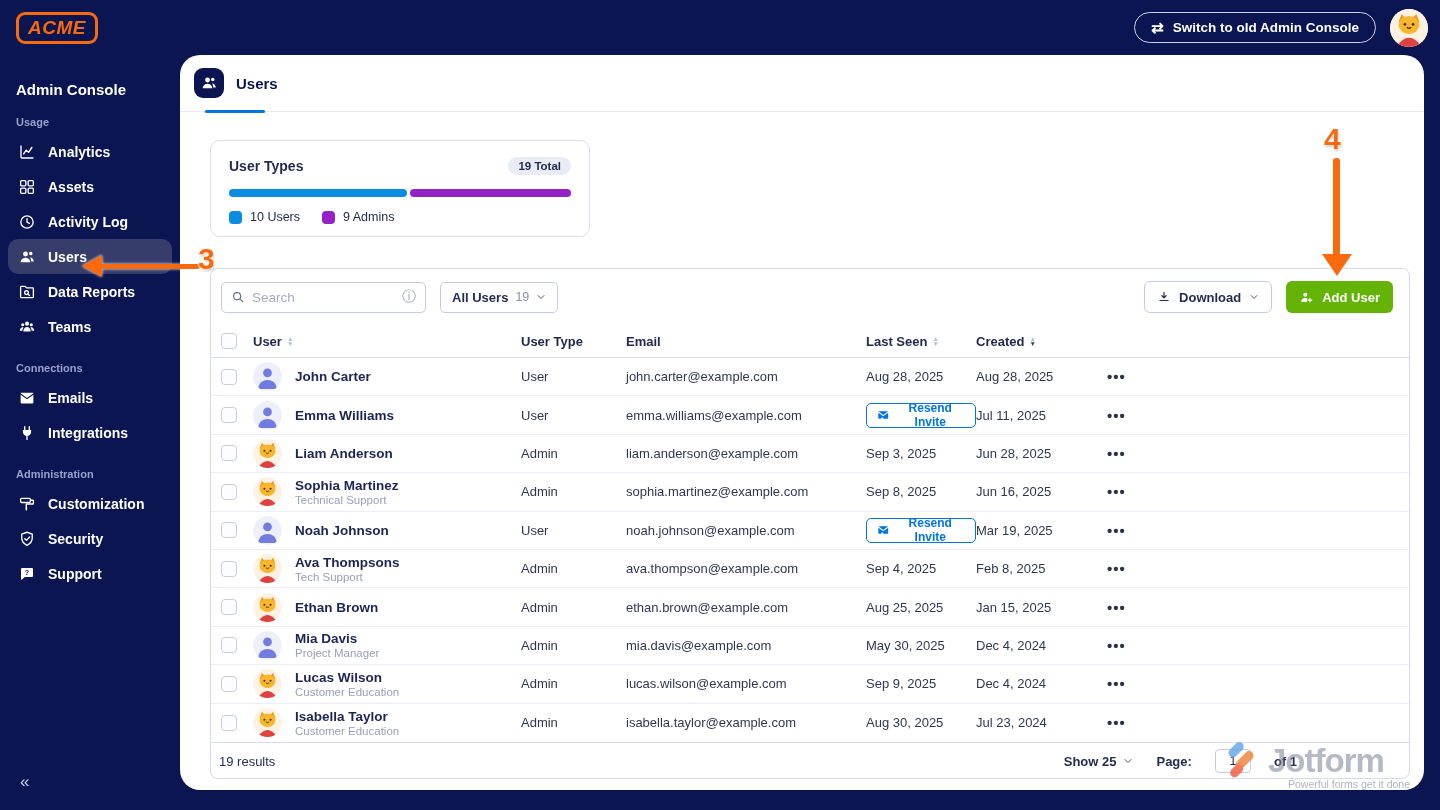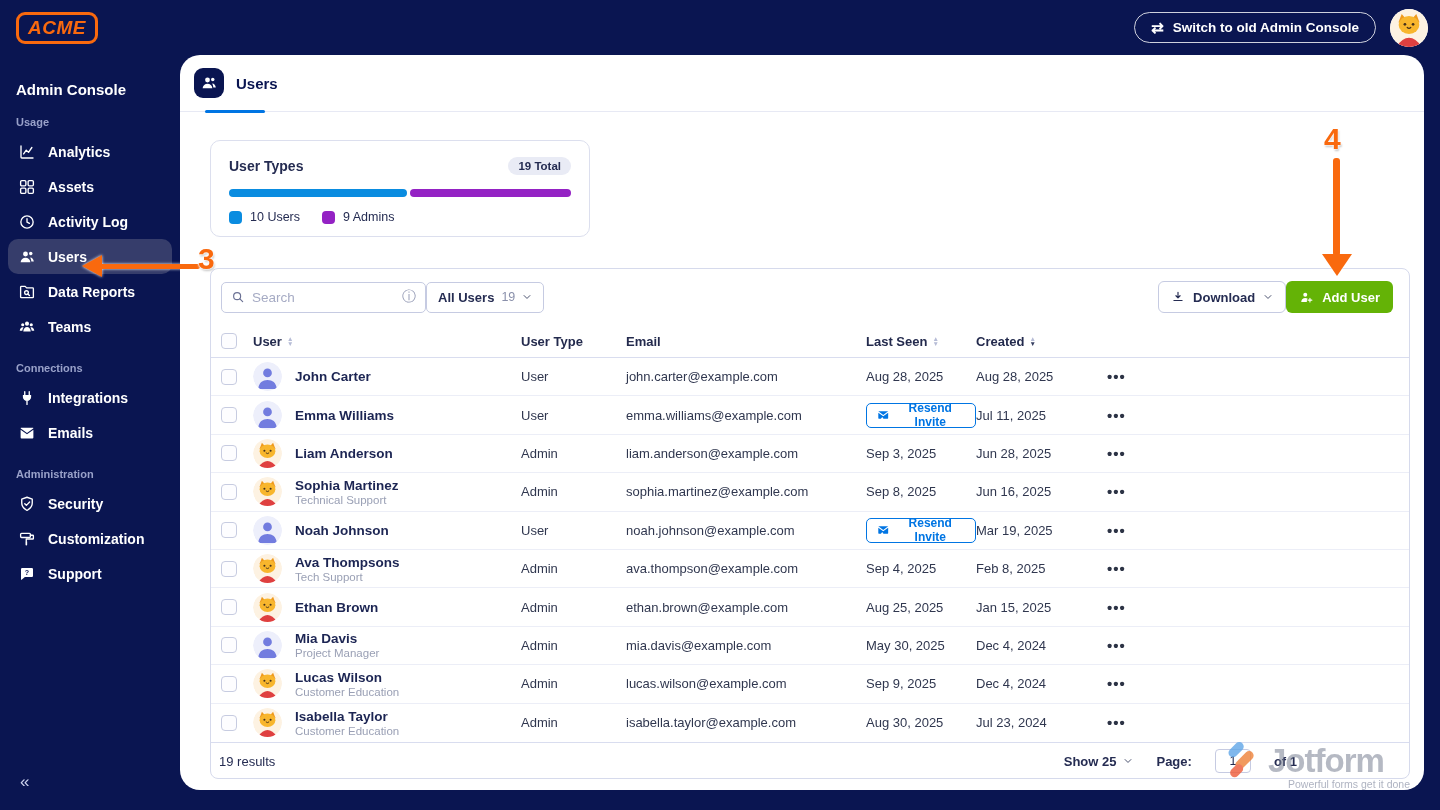--- a/index.html
+++ b/index.html
@@ -37,21 +37,21 @@
   .card-head { display:flex; align-items:center; justify-content:space-between; }
   .card-title { font-size:14px; font-weight:700; color:#252c52; }
   .total-badge { background:#e9ebf5; border-radius:11px; padding:3px 10px; font-size:11.5px; font-weight:700; color:#252c52; }
   .stackbar { display:flex; gap:3px; height:8px; margin-top:14px; }
   .seg { border-radius:4px; }
   .legend { display:flex; gap:22px; margin-top:13px; }
   .legend-item { display:flex; align-items:center; gap:8px; font-size:12.5px; color:#252c52; }
   .swatch { width:13px; height:13px; border-radius:4px; }
   
   .tablebox { position:absolute; left:30px; top:213px; width:1200px; height:511px; border:1px solid #d6daec; border-radius:8px; display:flex; flex-direction:column; background:#fff; }
-  .toolbar { height:56px; flex:none; display:flex; align-items:center; padding:0 16px 0 10px; gap:0; }
+  .toolbar { height:56px; flex:none; display:flex; align-items:center; padding:0 16px 0 10px; gap:14px; }
   .searchbox { width:205px; height:31px; border:1px solid #c6cbe2; border-radius:5px; display:flex; align-items:center; padding:0 9px; gap:7px; }
   .searchbox svg { width:14px; height:14px; color:#6b7194; flex:none; }
   .searchbox input { border:none; outline:none; flex:1; min-width:0; font-size:13.5px; font-family:inherit; color:#1c2553; background:transparent; }
   .searchbox input::placeholder { color:#a6abc4; }
   .info-glyph { color:#9298b3; font-size:14px; }
   .filter-btn { height:31px; border:1px solid #c6cbe2; border-radius:5px; background:#fff; display:flex; align-items:center; gap:7px; padding:0 11px; font-size:13px; font-weight:700; color:#252c52; font-family:inherit; cursor:pointer; }
   .filter-count { color:#8a90ab; font-weight:400; font-size:12.5px; }
   .chev { width:10px; height:10px; color:#4c5370; }
   .tb-spacer { flex:1; }
   .download-btn { height:32px; border:1px solid #c6cbe2; border-radius:6px; background:#fff; display:flex; align-items:center; gap:8px; padding:0 12px; font-size:13px; font-weight:700; color:#252c52; font-family:inherit; cursor:pointer; }
@@ -189,50 +189,50 @@
         <circle cx="17.7" cy="9" r="2.1"></circle>
         <path d="M12 12c2.8 0 4.6 2.2 5 6H7c.4-3.8 2.2-6 5-6z"></path>
         <path d="M6.3 12.4c-2.2.3-3.6 1.9-4 4.6h3.4c.2-1.9.8-3.4 1.8-4.4a4 4 0 0 0-1.2-.2z"></path>
         <path d="M17.7 12.4c2.2.3 3.6 1.9 4 4.6h-3.4c-.2-1.9-.8-3.4-1.8-4.4a4 4 0 0 1 1.2-.2z"></path>
       </svg>
     <span>Teams</span>
   </div>
 
   <div class="section-label">Connections</div>
   <div class="nav-item">
+    <svg viewBox="0 0 24 24" fill="currentColor">
+        <path d="M4.2 5h15.6c.5 0 .8.6.5 1l-8.3 5.9L3.7 6c-.3-.4 0-1 .5-1z"></path>
+        <path d="M3.5 7.6l8.5 6 8.5-6V18a1.2 1.2 0 0 1-1.2 1.2H4.7A1.2 1.2 0 0 1 3.5 18z"></path>
+      </svg>
+    <span>Emails</span>
+  </div>
+  <div class="nav-item">
     <svg viewBox="0 0 24 24" fill="none" stroke="currentColor" stroke-width="1.8" stroke-linecap="round">
         <path d="M9 3.5V8M15 3.5V8"></path>
         <path d="M6.5 8h11v2.5a5.5 5.5 0 0 1-11 0z" fill="currentColor" stroke="none"></path>
         <path d="M12 16.5v4"></path>
       </svg>
     <span>Integrations</span>
   </div>
-  <div class="nav-item">
-    <svg viewBox="0 0 24 24" fill="currentColor">
-        <path d="M4.2 5h15.6c.5 0 .8.6.5 1l-8.3 5.9L3.7 6c-.3-.4 0-1 .5-1z"></path>
-        <path d="M3.5 7.6l8.5 6 8.5-6V18a1.2 1.2 0 0 1-1.2 1.2H4.7A1.2 1.2 0 0 1 3.5 18z"></path>
-      </svg>
-    <span>Emails</span>
-  </div>
 
   <div class="section-label">Administration</div>
-  <div class="nav-item">
-    <svg viewBox="0 0 24 24" fill="none" stroke="currentColor" stroke-width="1.8" stroke-linecap="round" stroke-linejoin="round">
-        <path d="M12 3l7 2.6v5.2c0 4.6-2.9 7.7-7 9.7-4.1-2-7-5.1-7-9.7V5.6z"></path>
-        <path d="M9 11.6l2.2 2.2 4.3-4.5"></path>
-      </svg>
-    <span>Security</span>
-  </div>
   <div class="nav-item">
     <svg viewBox="0 0 24 24" fill="none" stroke="currentColor" stroke-width="1.8" stroke-linecap="round" stroke-linejoin="round">
         <rect x="3.5" y="4.5" width="13" height="5.5" rx="1.2"></rect>
         <path d="M16.5 7h3.2a.8.8 0 0 1 .8.8v3.4a.8.8 0 0 1-.8.8H11v2.5"></path>
         <rect x="10" y="14.5" width="2.2" height="6" rx="1" fill="currentColor" stroke="none"></rect>
       </svg>
     <span>Customization</span>
+  </div>
+  <div class="nav-item">
+    <svg viewBox="0 0 24 24" fill="none" stroke="currentColor" stroke-width="1.8" stroke-linecap="round" stroke-linejoin="round">
+        <path d="M12 3l7 2.6v5.2c0 4.6-2.9 7.7-7 9.7-4.1-2-7-5.1-7-9.7V5.6z"></path>
+        <path d="M9 11.6l2.2 2.2 4.3-4.5"></path>
+      </svg>
+    <span>Security</span>
   </div>
   <div class="nav-item">
     <svg viewBox="0 0 24 24">
         <path d="M4 5.5A1.5 1.5 0 0 1 5.5 4h13A1.5 1.5 0 0 1 20 5.5v9a1.5 1.5 0 0 1-1.5 1.5H9.2L4.8 19.6A.5.5 0 0 1 4 19.2z" fill="currentColor"></path>
         <text x="12" y="13.4" text-anchor="middle" font-size="9.5" font-weight="bold" fill="#0a1551">?</text>
       </svg>
     <span>Support</span>
   </div>
 
   <span class="collapse">«</span>

